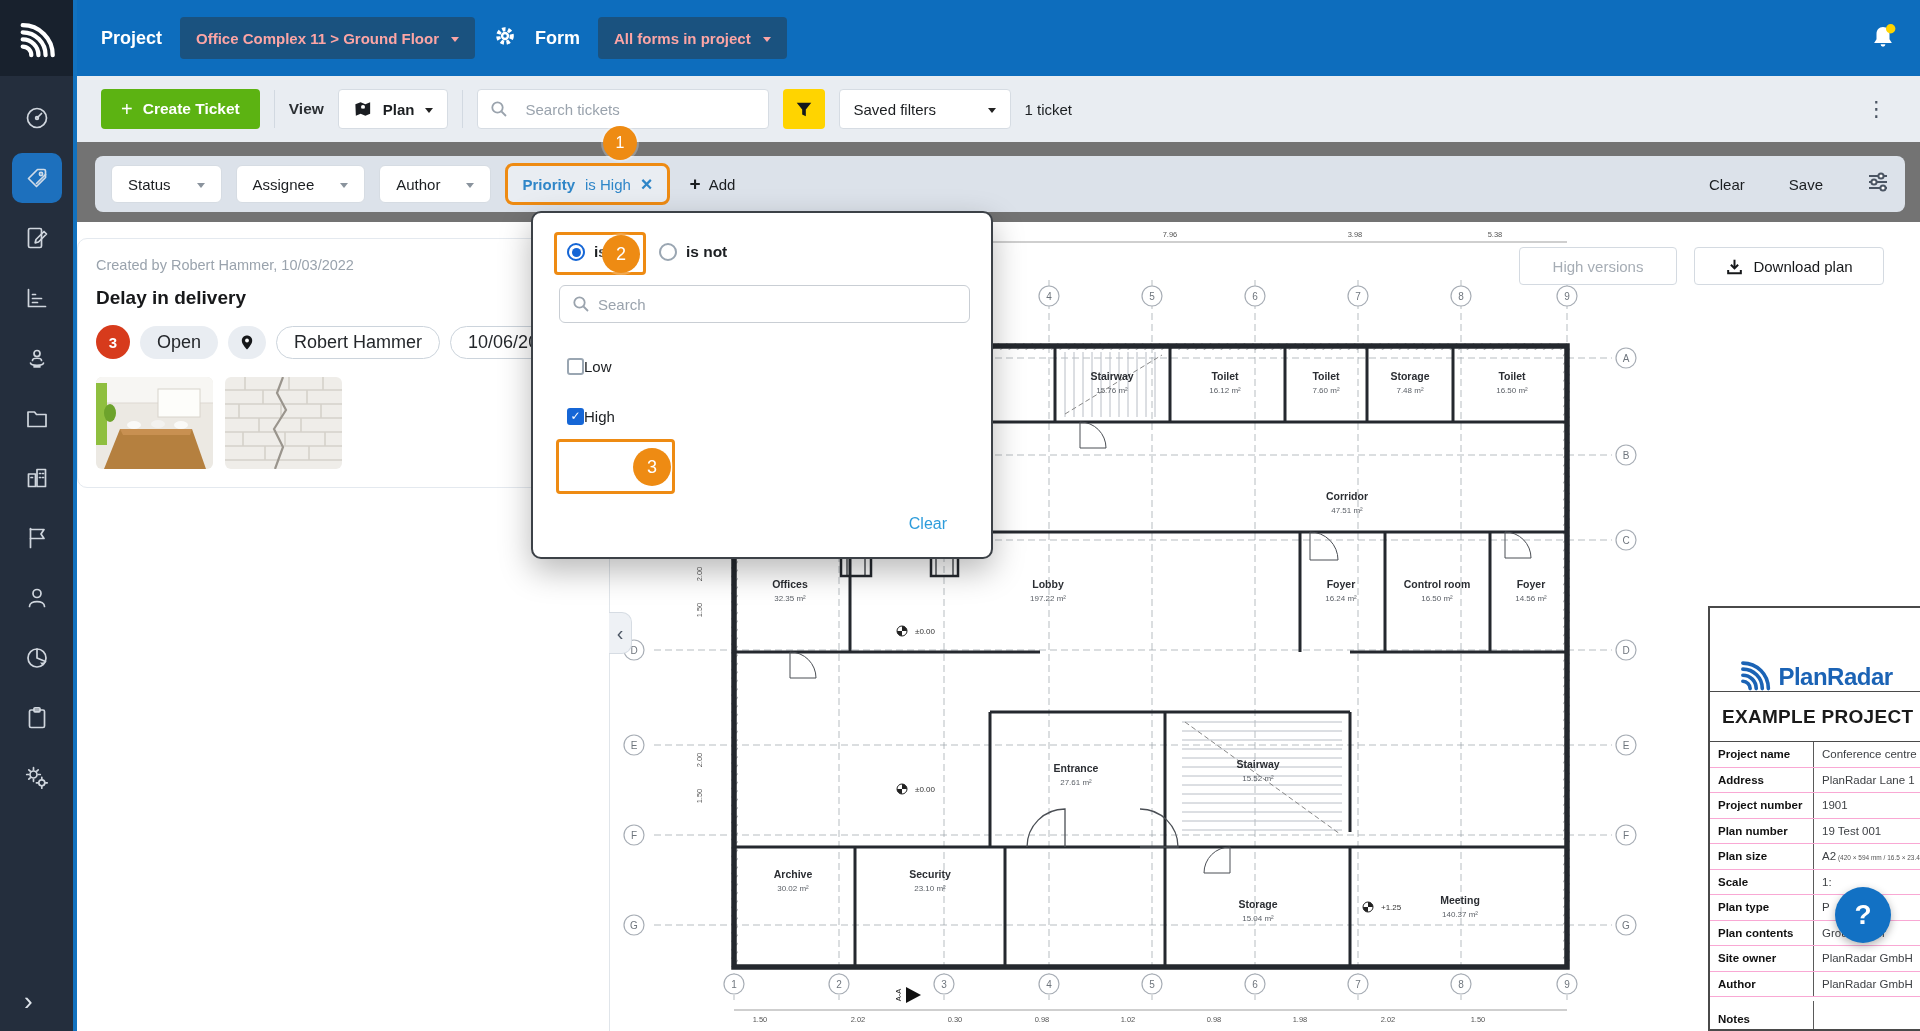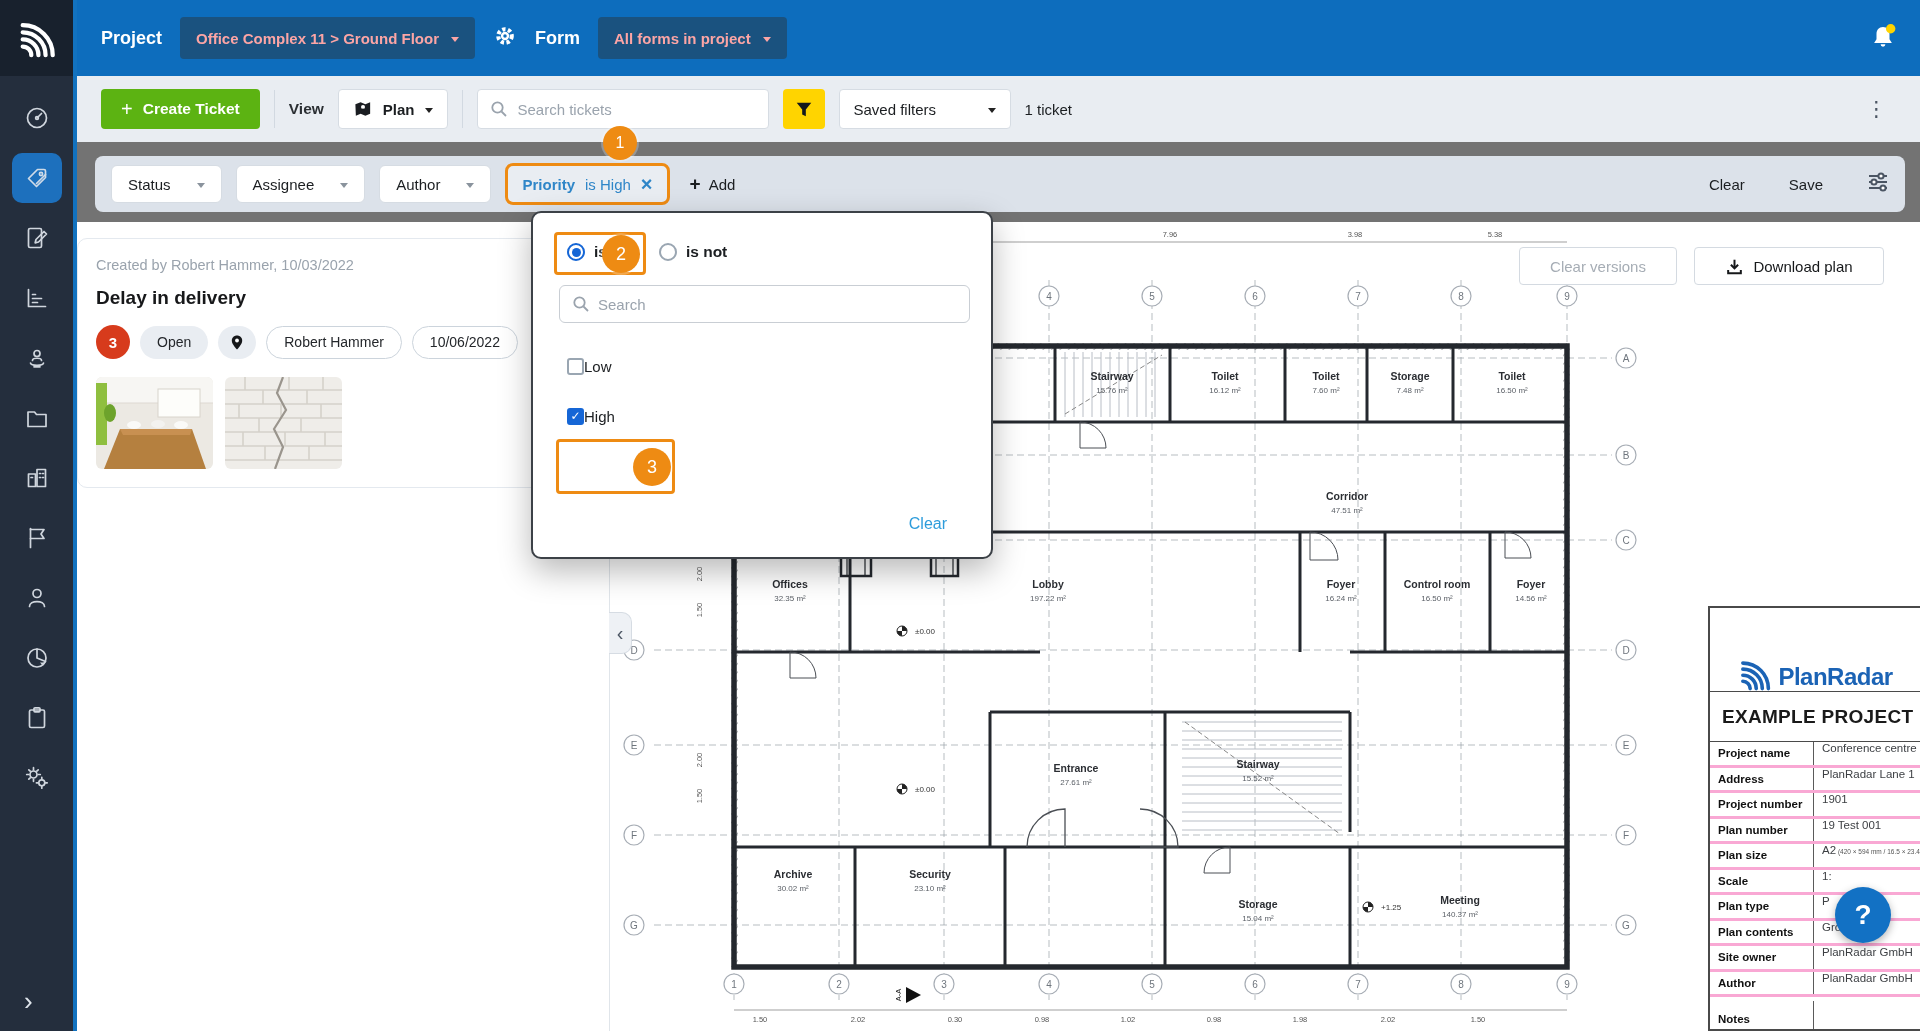--- a/index.html
+++ b/index.html
@@ -20,21 +20,21 @@
   .tb-dd{display:flex;align-items:center;gap:12px;background:#1a527f;border:none;color:#fca5a5;font-weight:700;font-size:15px;height:42px;padding:0 16px;border-radius:4px;cursor:pointer;font-family:inherit}
   .caret{display:inline-block;width:0;height:0;border:4.5px solid transparent;border-top:5.5px solid currentColor;margin-top:6px}
   .bell{margin-left:auto;background:none;border:none;cursor:pointer;position:relative}
   
   .toolbar{position:absolute;left:77px;top:76px;right:0;height:66px;background:#e9edf2;display:flex;align-items:center;gap:14px;padding:0 24px}
   .btn-green{background:#5cb312;color:#fff;border:none;border-radius:4px;height:40px;padding:0 20px;font-size:15.5px;font-weight:700;display:flex;align-items:center;gap:10px;cursor:pointer;font-family:inherit}
   .vdiv{width:1px;height:38px;background:#d2d9e1}
   .lbl-dark{font-size:15.5px;font-weight:700;color:#2b2f33}
   .dd-white{background:#fff;border:1px solid #d6dce3;border-radius:4px;height:40px;display:flex;align-items:center;gap:10px;padding:0 14px;font-size:15px;color:#1b1e21;cursor:pointer;font-family:inherit}
   .dd-white .caret{color:#555}
-  .search-box{display:flex;align-items:center;gap:10px;background:#fff;border:1px solid #d6dce3;border-radius:4px;height:40px;width:292px;padding:0 12px}
+  .search-box{display:flex;align-items:center;gap:18px;background:#fff;border:1px solid #d6dce3;border-radius:4px;height:40px;width:292px;padding:0 12px}
   .search-box input{border:none;outline:none;font-size:15px;flex:1;color:#333;font-family:inherit}
   .search-box input::placeholder{color:#9aa3ad}
   .btn-filter{width:42px;height:40px;background:#ffd400;border:none;border-radius:4px;display:flex;align-items:center;justify-content:center;cursor:pointer}
   .ticket-count{font-size:15px;color:#1b1e21}
   .kebab{margin-left:auto;color:#4b5563;font-size:21px;letter-spacing:1px;cursor:pointer;padding:0 8px}
   
   .filterband{position:absolute;left:77px;top:142px;right:0;height:80px;background:#737373}
   .filterbar{position:absolute;left:18px;right:15px;top:14px;height:56px;background:#dce2ea;border-radius:8px;display:flex;align-items:center;gap:14px;padding:0 16px}
   .chip{background:#fff;border:1px solid #d6dce3;border-radius:6px;height:38px;display:flex;align-items:center;gap:26px;padding:0 16px;font-size:15px;color:#1b1e21;cursor:pointer}
   .chip .caret{color:#8a939d}
@@ -45,39 +45,39 @@
   .add-btn .plus{font-size:19px;font-weight:700}
   .fb-right{margin-left:auto;display:flex;align-items:center;gap:44px}
   .txt-btn{font-size:15px;color:#1b1e21;cursor:pointer}
   
   .left-panel{position:absolute;left:77px;top:222px;width:532px;bottom:0;background:#fff}
   .ticket-card{margin:16px 0;border:1px solid #e4e9ef;border-radius:10px;padding:18px;cursor:pointer}
   .created{font-size:14.5px;color:#9aa3ad}
   .t-title{font-size:19px;font-weight:700;color:#17181a;margin:14px 0 16px}
   .chips-row{display:flex;align-items:center;gap:10px}
   .badge-red{width:34px;height:34px;border-radius:50%;background:#d73b1c;color:#fff;font-weight:700;font-size:15px;display:flex;align-items:center;justify-content:center}
-  .pill{height:33px;border-radius:17px;display:flex;align-items:center;padding:0 17px;font-size:14px;color:#24272b;cursor:pointer}
+  .pill{height:33px;border-radius:17px;display:flex;align-items:center;padding:0 17px;font-size:18px;color:#24272b;cursor:pointer}
   .pill.gray{background:#e9edf2}
   .pill.line{background:#fff;border:1px solid #ccd4dc}
   .pill.icon{padding:0 12px}
   .thumbs{display:flex;gap:12px;margin-top:18px}
   .thumb{width:117px;height:92px;border-radius:6px;overflow:hidden;cursor:pointer}
   
   .plan-area{position:absolute;left:609px;top:222px;right:0;bottom:0;background:#fff;border-left:1px solid #e0e5ea}
   .plan-svg{position:absolute;left:0;top:0}
   .collapse-tab{position:absolute;left:609px;top:612px;width:23px;height:42px;background:#eef1f5;border:1px solid #d6dce3;border-left:none;border-radius:0 10px 10px 0;display:flex;align-items:center;justify-content:center;font-size:20px;color:#4b5563;cursor:pointer;z-index:25}
   .btn-plain{position:absolute;height:38px;background:#fff;border:1px solid #d4dae1;border-radius:4px;font-size:15px;display:flex;align-items:center;justify-content:center;gap:9px;cursor:pointer;font-family:inherit}
   .btn-vv{left:909px;top:25px;width:158px;color:#a6adb5}
   .btn-dl{left:1084px;top:25px;width:190px;color:#16181a;font-weight:500}
   
   .title-block{position:absolute;left:1098px;top:384px;width:213px;bottom:0;background:#fff;border:2px solid #4a4a4a;border-right:none;overflow:hidden;z-index:5}
   .tb-logo{height:84px;display:flex;align-items:flex-end;justify-content:center;gap:6px;border-bottom:1.5px solid #4a4a4a}
   .tb-brand{font-size:24px;font-weight:700;color:#1b63b5;letter-spacing:-.5px}
   .tb-title{height:50px;display:flex;align-items:center;padding-left:12px;font-size:19px;font-weight:700;color:#1a1a1a;border-bottom:1.5px solid #4a4a4a;letter-spacing:.3px}
-  .tb-row{display:flex;border-bottom:3px solid #f9a8d4;height:25.5px;align-items:flex-start}
+  .tb-row{display:flex;border-bottom:1px solid #f9a8d4;height:25.5px;align-items:center}
   .tb-row .l{width:104px;flex:none;font-size:11.5px;font-weight:700;color:#111;padding-left:8px;align-self:stretch;display:flex;align-items:center;border-right:1px solid #5a5a5a}
   .tb-row .v{font-size:11.5px;color:#3c3f43;padding-left:8px;white-space:nowrap}
   .tb-row .v .small{font-size:6.5px;color:#555}
   .tb-row.tall{height:40px;border-bottom:none;align-items:flex-start;padding-top:4px}
   
   .popup{position:absolute;left:531px;top:211px;width:462px;height:348px;background:#fff;border:2px solid #3c4147;border-radius:10px;box-shadow:0 12px 32px rgba(0,0,0,.28);z-index:50}
   .pp-radio-row{position:absolute;left:34px;top:30px;display:flex;gap:52px;align-items:center}
   .pp-radio{display:flex;align-items:center;gap:9px;font-size:15.5px;font-weight:700;color:#1b1e21;cursor:pointer}
   .radio{width:18px;height:18px;border-radius:50%;border:2px solid #9aa6b2;display:flex;align-items:center;justify-content:center;background:#fff}
   .radio.sel{border-color:#1566d6}
@@ -566,21 +566,21 @@
           <circle cx="758" cy="685" r="5" fill="none" stroke="#222" stroke-width="1"></circle>
           <path d="M758,685 L758,680 A5,5 0 0 1 763,685 Z M758,685 L758,690 A5,5 0 0 1 753,685 Z" fill="#222"></path>
           <text x="771" y="688" font-size="8" fill="#333">+1.25</text>
         </g>
       <g id="plan-extra">
           <polygon points="296,765 311,773 296,781" fill="#111"></polygon>
           <text x="288" y="776" font-size="7.5" fill="#222" text-anchor="middle" transform="rotate(-90 288 773)">A-A</text>
         </g>
     </svg>
 
-    <button class="btn-plain btn-vv">Clear versions</button>
+    <button class="btn-plain btn-vv">High versions</button>
     <button class="btn-plain btn-dl">
       <svg width="19" height="19" viewBox="0 0 21 19">
           <g stroke="#16181a" stroke-width="2.2" fill="none">
             <path d="M10.5,2 v9"></path>
             <path d="M6.5,7.5 l4,4 4,-4"></path>
             <path d="M3.5,13.5 v3.5 h14 v-3.5"></path>
           </g>
         </svg>
       <span>Download plan</span>
     </button>

